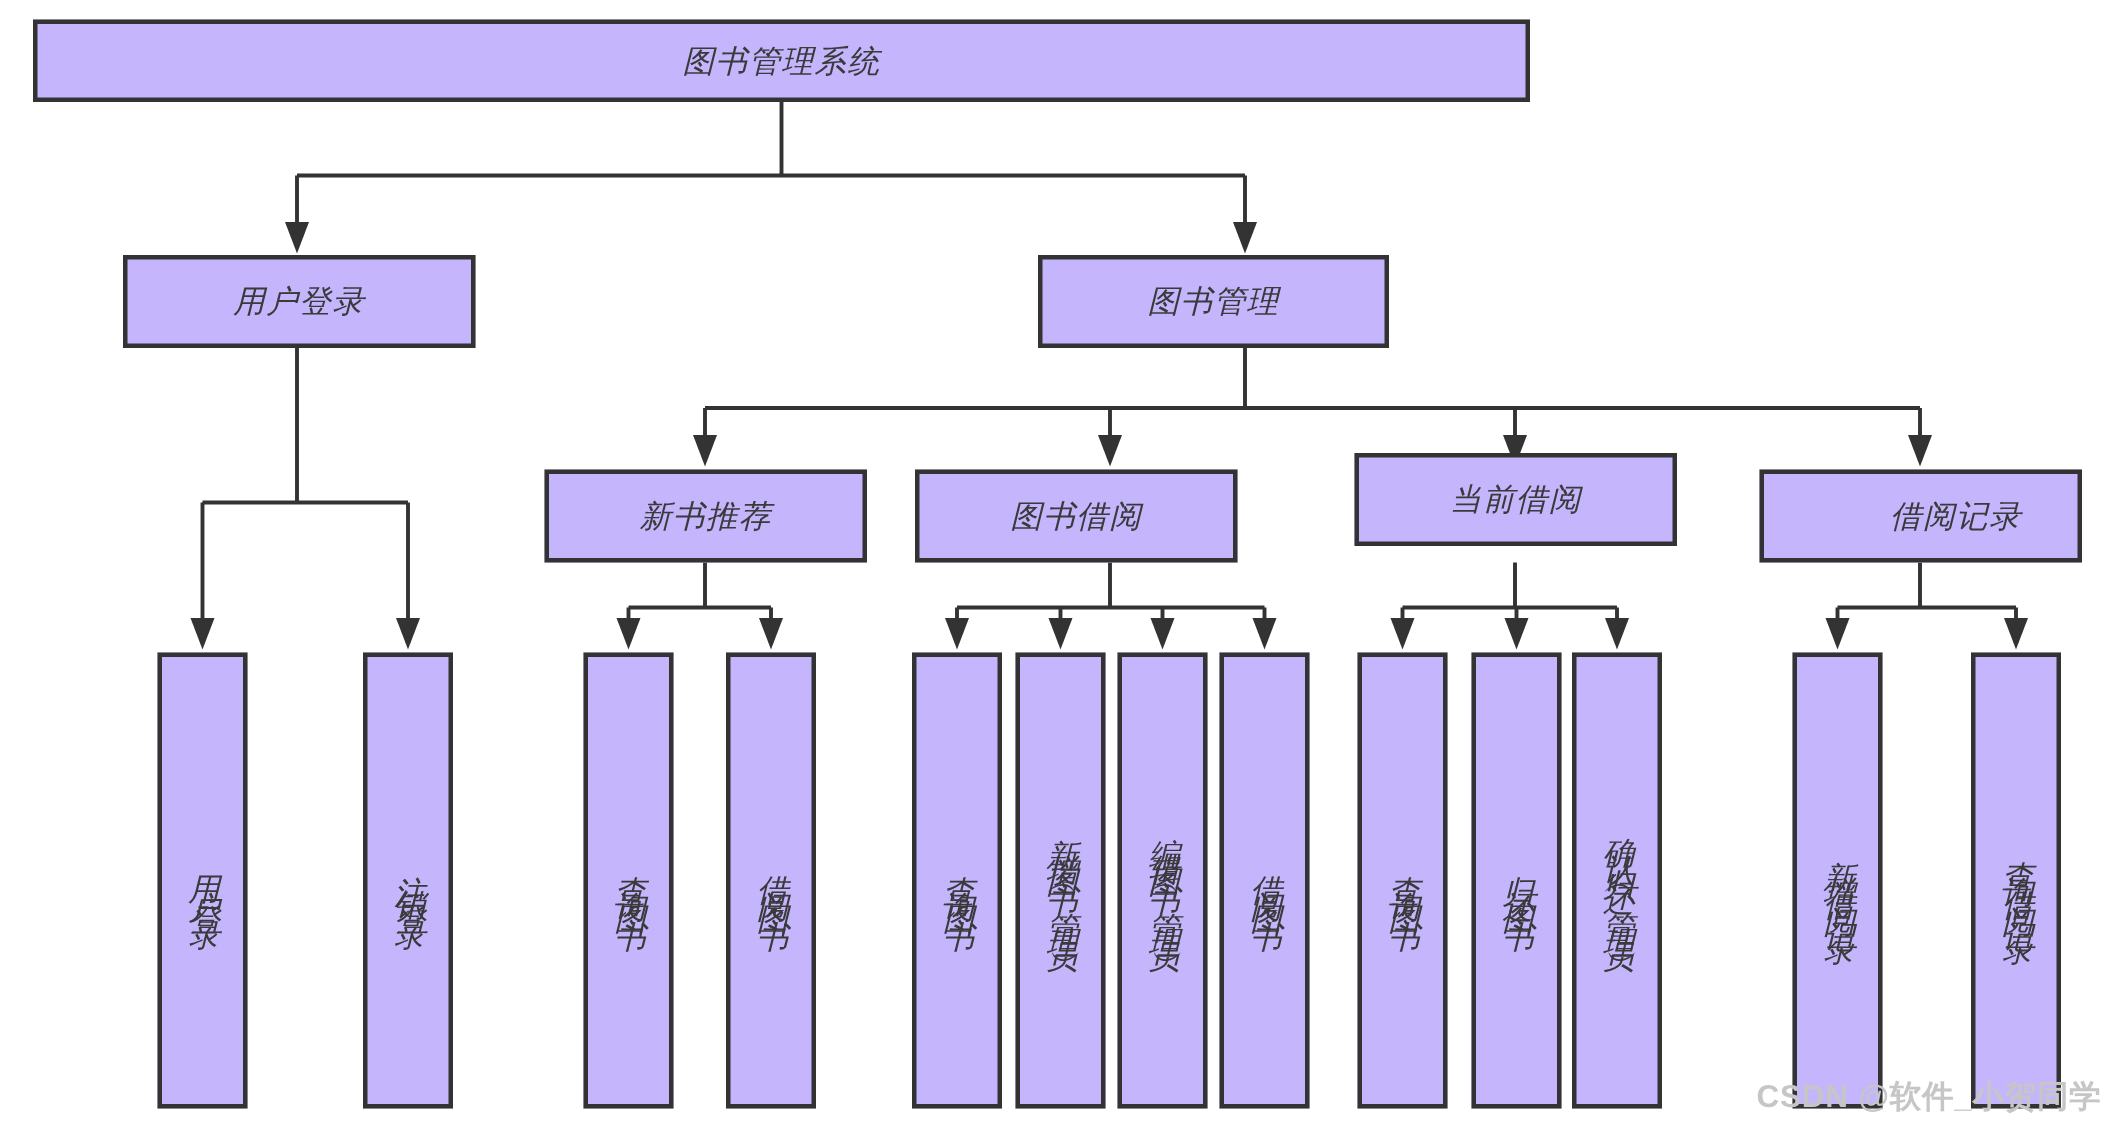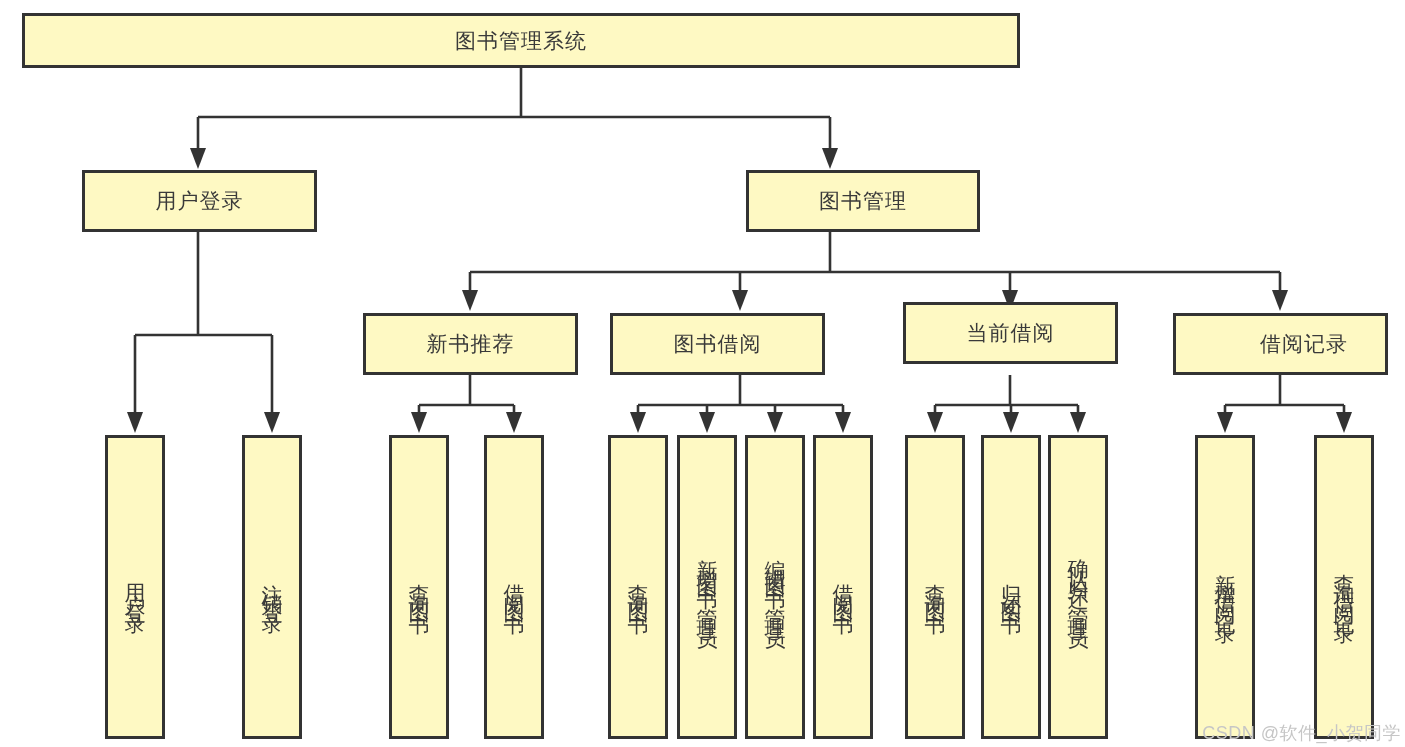--- a/index.html
+++ b/index.html
@@ -30,43 +30,45 @@
     stroke-width:2.6;
     fill:none;
   }
   .edges polygon{
     fill:var(--line);
     stroke:none;
   }
   .box{
     position:absolute;
     border:3px solid var(--border);
-    background:#fef9c3;
+    background:#c4b5fd;
     display:flex;
     align-items:center;
     justify-content:center;
     font-size:21px;
     letter-spacing:1px;
     color:var(--text);
+    font-style:italic;
   }
   .vbox span{
     writing-mode:vertical-lr;
     text-orientation:mixed;
     letter-spacing:10px;
     line-height:1.15;
     white-space:nowrap;
   }
   .watermark{
     position:absolute;
     right:4px;
     bottom:2px;
-    font-size:18px;
+    font-size:21px;
     letter-spacing:0.5px;
     color:var(--wm);
     background:transparent;
+    font-weight:bold;
   }
 </style>
 </head>
 <body>
 
 <div class="canvas">
 
   <svg class="edges" viewBox="0 0 1405 747" aria-hidden="true">
 
     <path d="M521 68 L521 117 M198 117 L830 117"></path>
@@ -122,21 +124,21 @@
     <polygon points="1336,412 1352,412 1344,433"></polygon>
   </svg>
 
   <div class="box" style="left:22px;top:13px;width:998px;height:55px;">
     <span>图书管理系统</span>
   </div>
 
   <div class="box" style="left:82px;top:170px;width:235px;height:62px;">
     <span>用户登录</span>
   </div>
-  <div class="box" style="left:746px;top:170px;width:234px;height:62px;">
+  <div class="box" style="left:692px;top:170px;width:234px;height:62px;">
     <span>图书管理</span>
   </div>
 
   <div class="box" style="left:363px;top:313px;width:215px;height:62px;">
     <span>新书推荐</span>
   </div>
   <div class="box" style="left:610px;top:313px;width:215px;height:62px;">
     <span>图书借阅</span>
   </div>
   <div class="box" style="left:903px;top:302px;width:215px;height:62px;">

